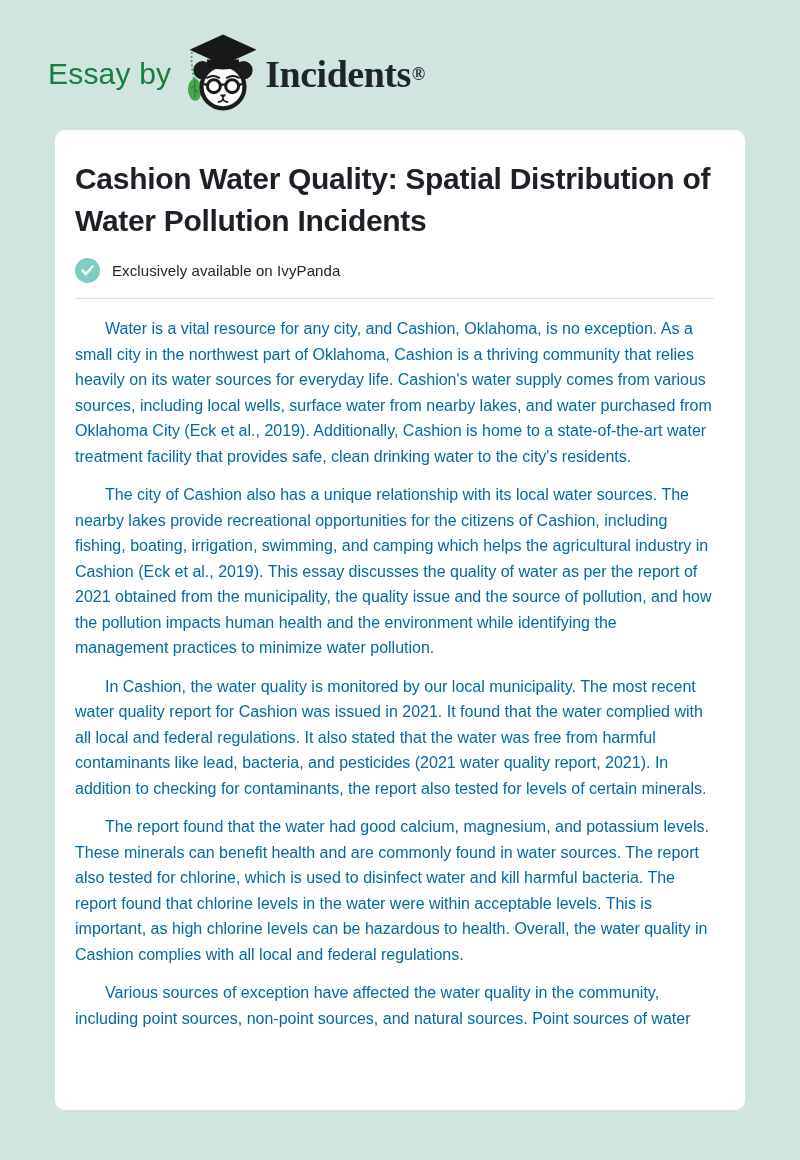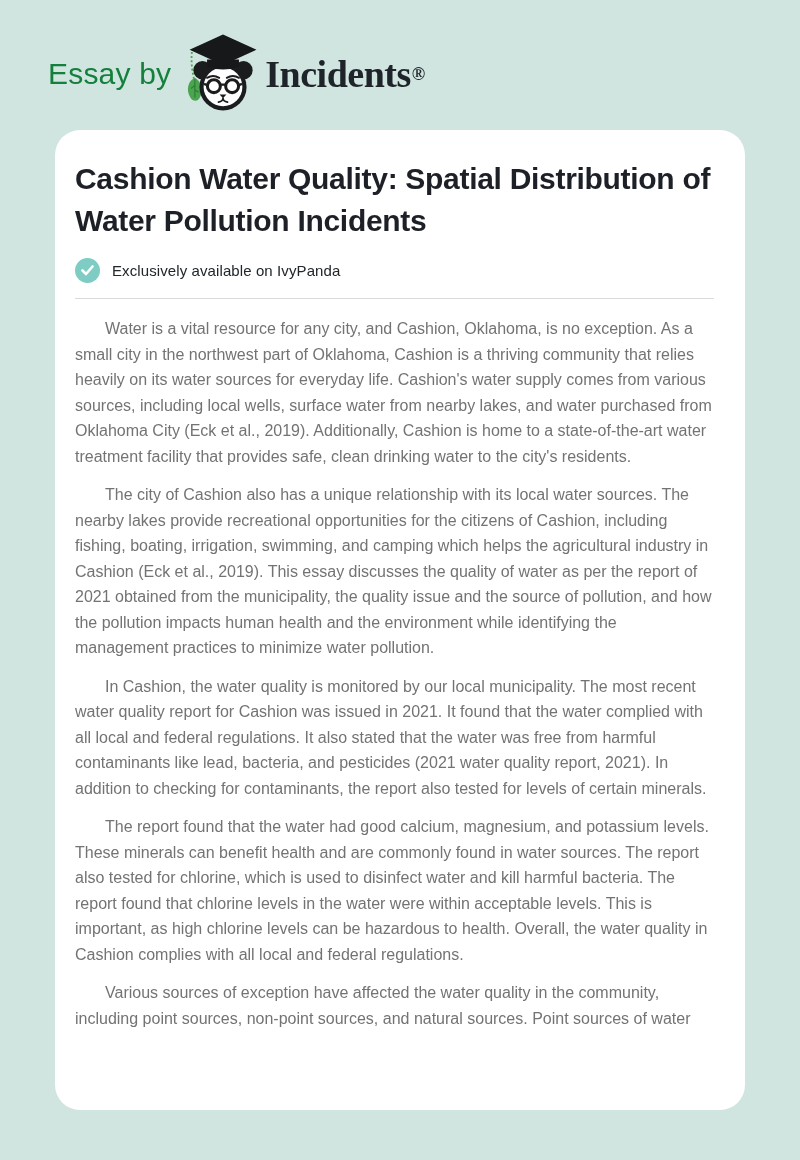--- a/index.html
+++ b/index.html
@@ -54,21 +54,21 @@
     margin-left: 1px;
   }
   
   .card {
     position: absolute;
     left: 55px;
     top: 130px;
     width: 690px;
     height: 980px;
     background: #ffffff;
-    border-radius: 25px;
+    border-radius: 10px;
     box-sizing: border-box;
     padding: 28px 31px 0 20px;
     overflow: hidden;
   }
   .card h1 {
     margin: 0;
     font-size: 30px;
     line-height: 42px;
     font-weight: 700;
     color: #1d2127;
@@ -103,21 +103,21 @@
   }
   .divider {
     border: none;
     border-top: 1px solid #d8dcdb;
     margin: 15px 0 0 0;
   }
   .card p {
     margin: 13px 0 0 0;
     font-size: 16px;
     line-height: 25.5px;
-    color: #737373;
+    color: #0369a1;
     text-indent: 30px;
   }
   .card p.first {
     margin-top: 17px;
   }
 </style>
 </head>
 <body>
 
 <div class="header">

